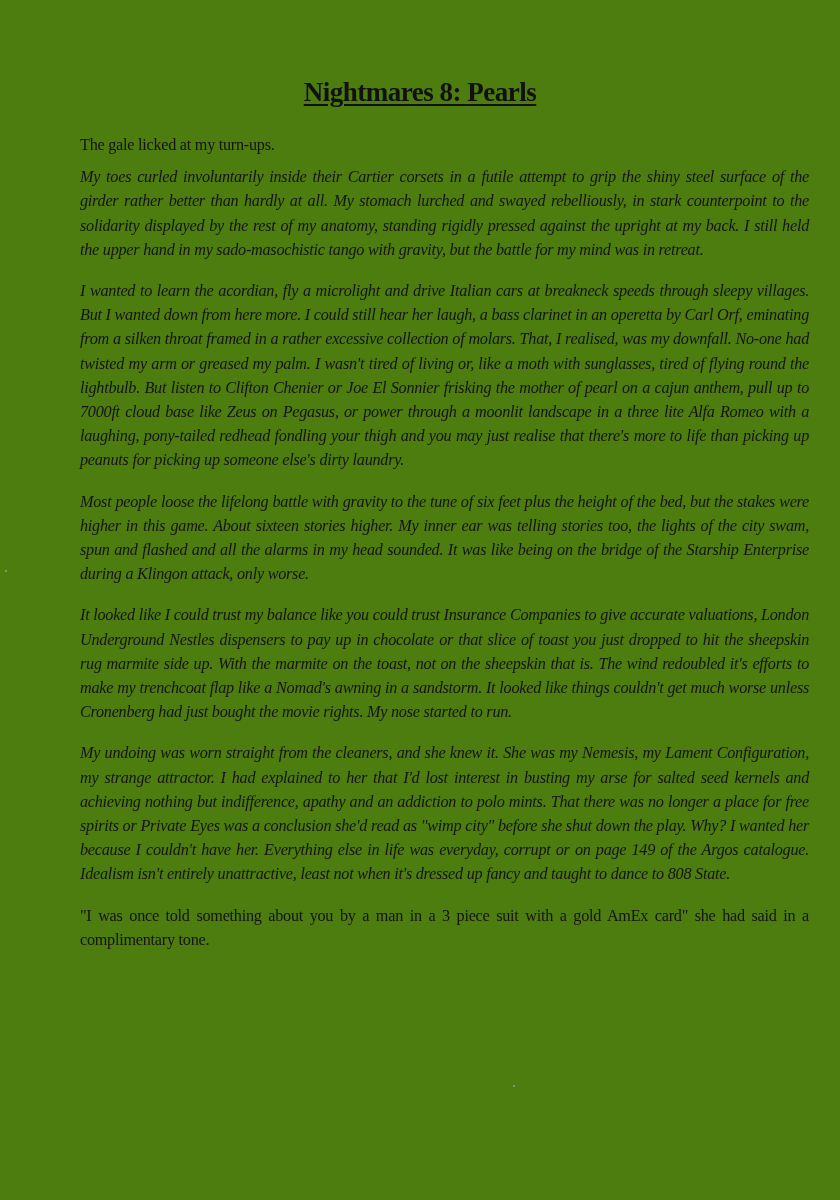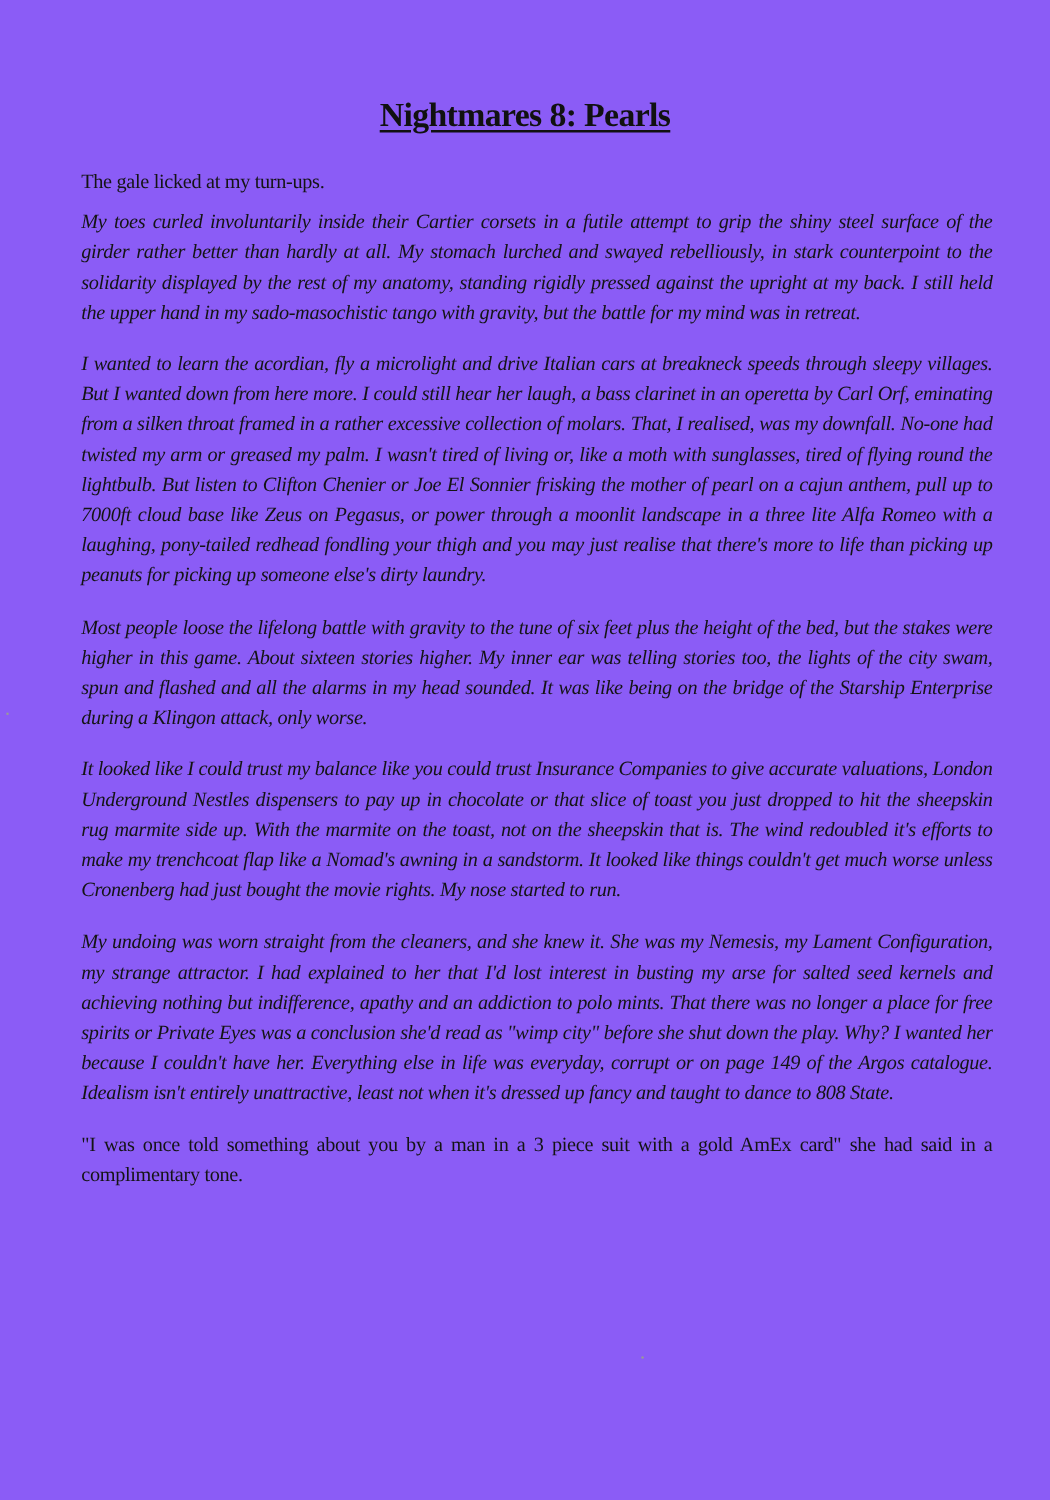--- a/index.html
+++ b/index.html
@@ -1,32 +1,32 @@
 <!DOCTYPE html>
 <html><head>
 <meta charset="utf-8">
 <style>
   html, body { margin: 0; padding: 0; background: #ffffff; }
   body { width: 840px; height: 1200px; position: relative; overflow: hidden; }
   .page {
     position: absolute; left: 0; top: 0; width: 840px; height: 1200px;
-    background: #8b5cf6;
+    background: #4d7c0f;
   }
   .title {
     position: absolute; left: 0; right: 0; top: 77px;
     text-align: center;
     font-family: "Liberation Serif", serif;
     font-weight: bold;
     font-size: 27px;
     letter-spacing: -0.5px;
     color: #111;
   }
   .title span { text-decoration: underline; text-decoration-thickness: 2px; text-underline-offset: 3px; }
   .body {
-    position: absolute; left: 65px; width: 729px; top: 133px;
+    position: absolute; left: 80px; width: 729px; top: 133px;
     font-family: "Liberation Serif", serif;
     font-size: 16.2px;
     line-height: 24.2px;
     color: #141414;
     text-align: justify;
     letter-spacing: -0.25px;
   }
   .body p { margin: 0 0 11px 0; }
   .body p.first { margin-bottom: 8px; }
   .body p.gap { margin-bottom: 17px; font-style: italic; }

